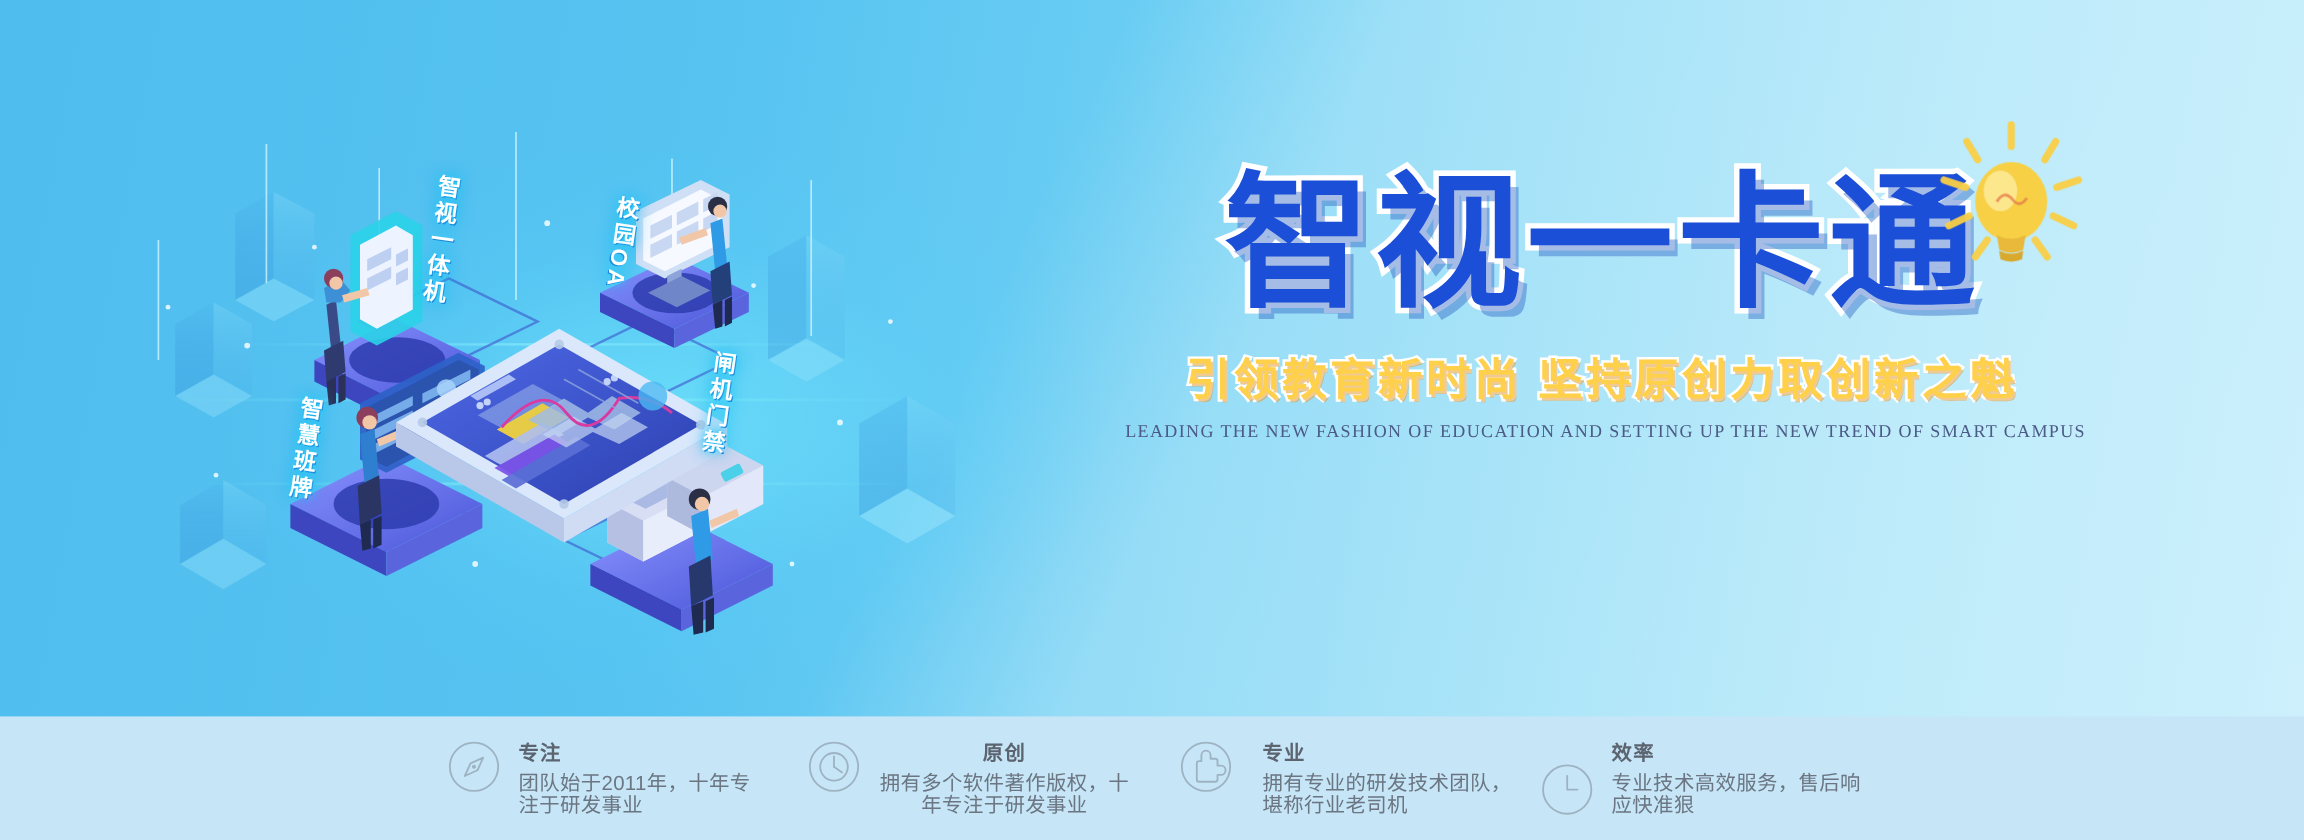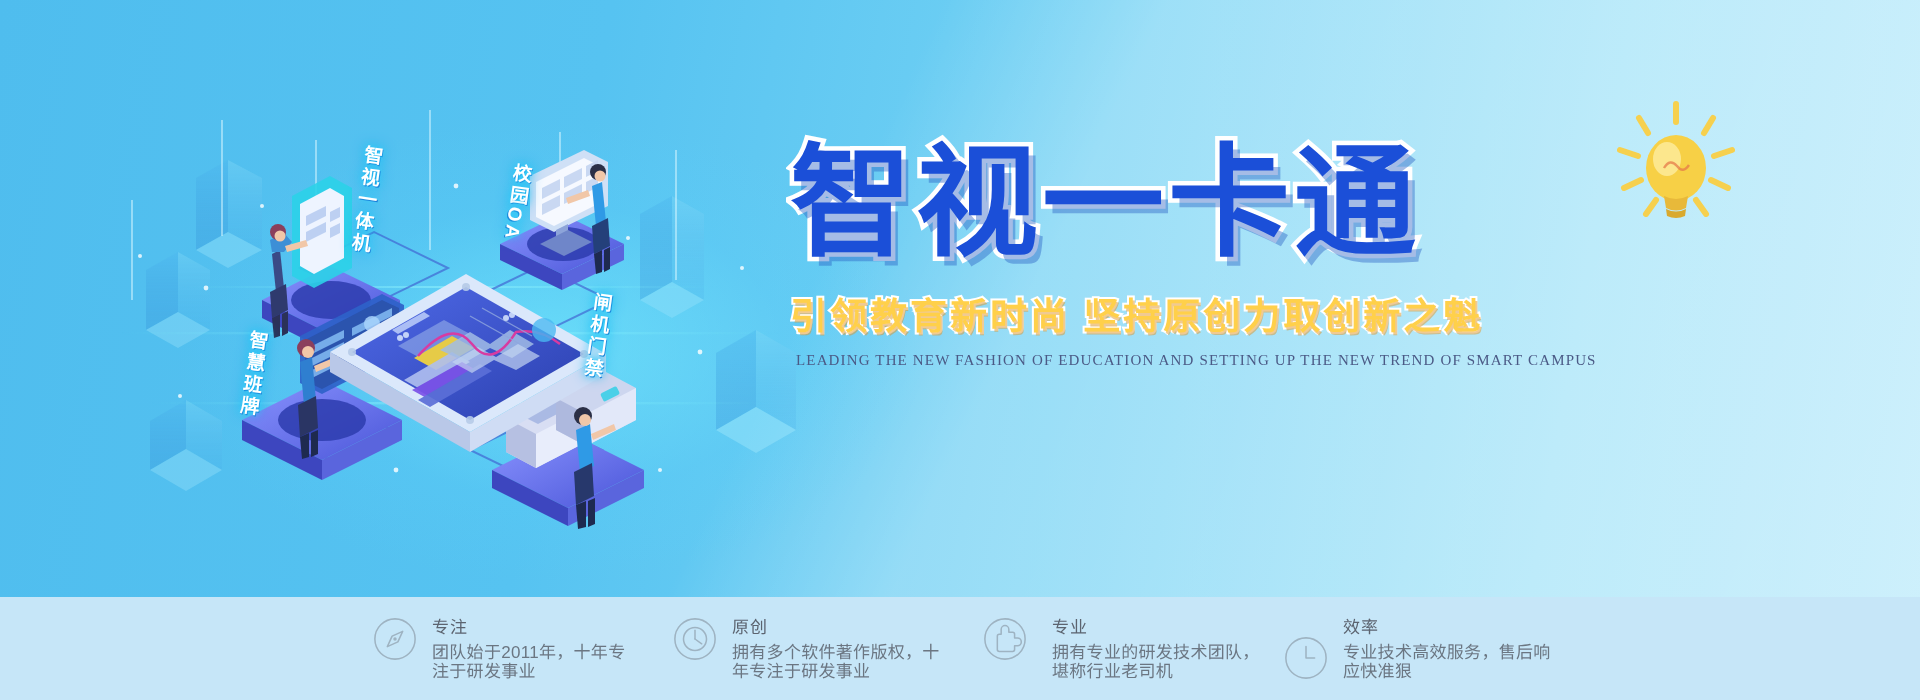--- a/index.html
+++ b/index.html
@@ -37,21 +37,21 @@
     color:#ffffff;
     text-shadow:0 0 7px #2bd6ff, 0 0 14px #19a8e6, 1px 1px 0 #1d6fd0;
     transform:rotate(8deg);
   }
   #label-zhishi { left:352px; top:145px; }
   #label-oa     { left:503px; top:163px; }
   #label-banpai { left:239px; top:330px; }
   #label-zhaji  { left:583px; top:292px; }
 
   
-  .headline { position:absolute; left:790px; top:140px; width:1090px; }
+  .headline { position:absolute; left:790px; top:140px; width:1090px;text-align:center; }
   .title-row { position:relative; height:130px; }
   #main-title {
     font-size:122px; line-height:126px; font-weight:bold;
     letter-spacing:4px;
     color:#1b4fd8;
     -webkit-text-stroke:9px #ffffff;
     paint-order:stroke fill;
     text-shadow:7px 9px 0 rgba(40,95,195,0.42);
     white-space:nowrap;
   }
@@ -79,21 +79,21 @@
     position:absolute; left:0; bottom:0; width:1920px; height:103px;
     background:#c6e6f8;
     display:flex; align-items:center;
   }
   .feature {
     position:absolute; top:14px; display:flex; gap:14px; align-items:flex-start;
   }
   .feat-icon { flex:0 0 auto; width:46px; height:46px; margin-top:5px; opacity:.55; }
   .feat-text { padding-top:2px; }
   .feat-title {
-    font-size:17px; color:#5c6470; font-weight:normal;
+    font-size:17px; color:#5c6470; font-weight:bold;
     letter-spacing:1px; margin-bottom:5px;
   }
   .feat-desc {
     font-size:17px; line-height:19px; color:#6b7682;
     width:210px; letter-spacing:.3px;
   }
 </style>
 </head>
 <body>
 
@@ -391,21 +391,21 @@
         <circle cx="24" cy="24" r="21" fill="none" stroke="#7e8a96" stroke-width="1.6"></circle>
         <path d="M32 16 L27 27 L16 32 L21 21 Z" fill="none" stroke="#7e8a96" stroke-width="1.6" stroke-linejoin="round"></path>
         <circle cx="24" cy="24" r="1.8" fill="#7e8a96"></circle>
       </svg>
       <div class="feat-text">
         <div class="feat-title">专注</div>
         <div class="feat-desc">团队始于2011年，十年专注于研发事业</div>
       </div>
     </div>
 
-    <div class="feature" style="left:672px;">
+    <div class="feature" style="left:672px;text-align:center;">
       <svg class="feat-icon" viewBox="0 0 48 48">
         <circle cx="24" cy="24" r="21" fill="none" stroke="#7e8a96" stroke-width="1.6"></circle>
         <circle cx="24" cy="24" r="12" fill="none" stroke="#7e8a96" stroke-width="1.6"></circle>
         <path d="M24 24 L24 15" stroke="#7e8a96" stroke-width="1.6" stroke-linecap="round"></path>
         <path d="M24 24 L31 29" stroke="#7e8a96" stroke-width="1.6" stroke-linecap="round"></path>
       </svg>
       <div class="feat-text">
         <div class="feat-title">原创</div>
         <div class="feat-desc">拥有多个软件著作版权，十年专注于研发事业</div>
       </div>

